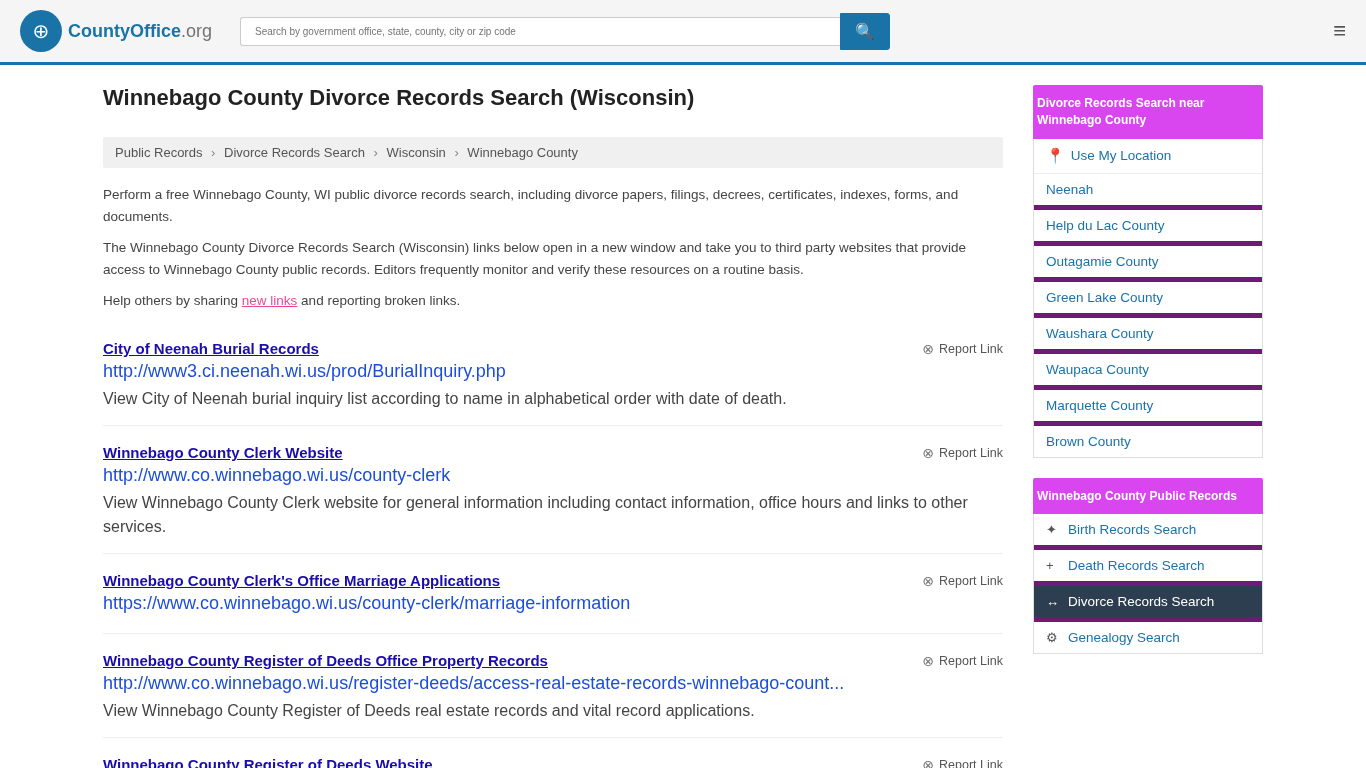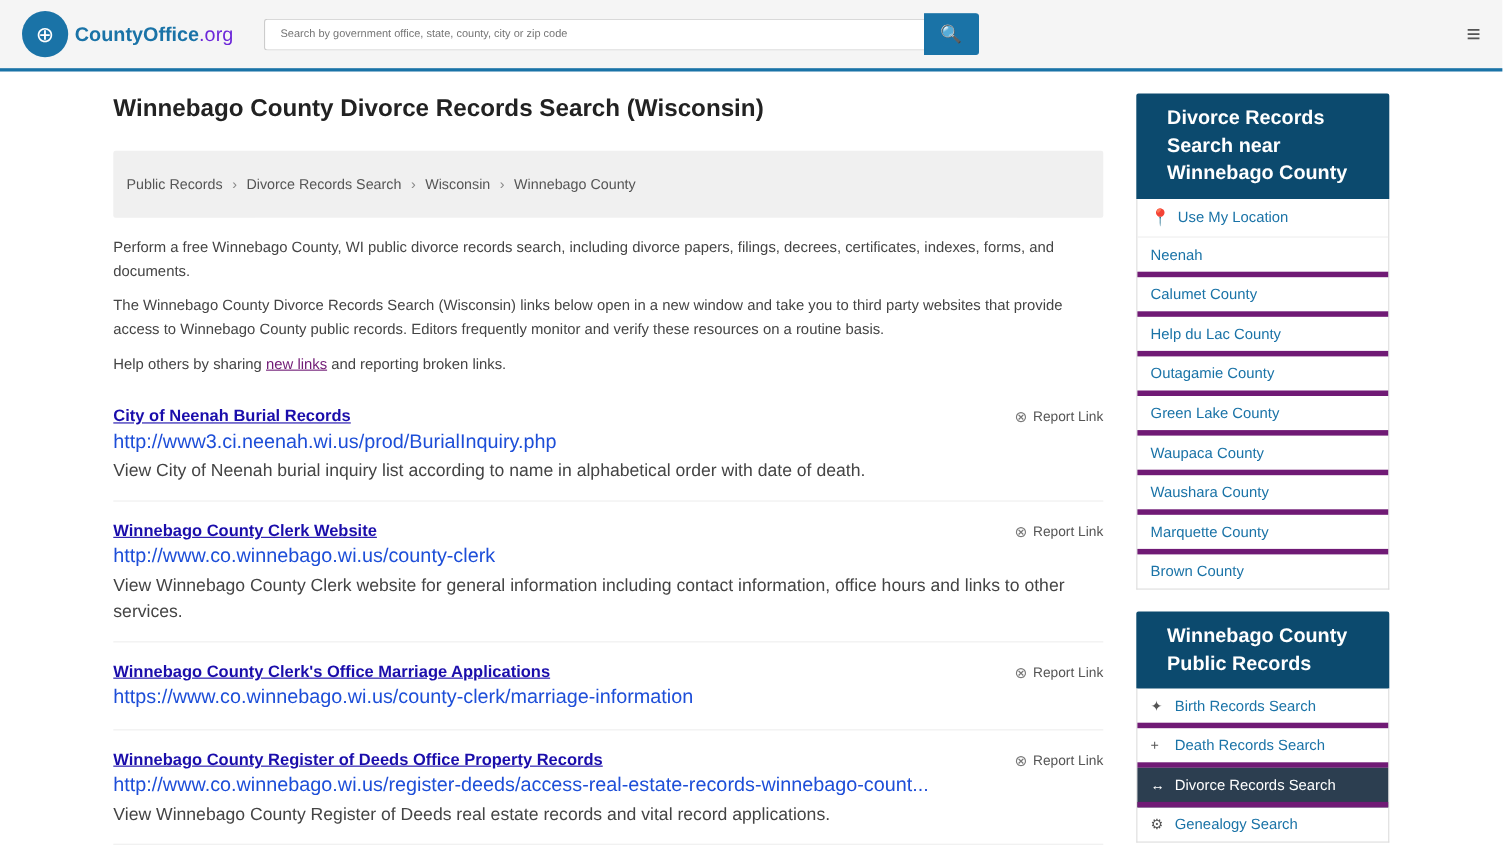--- a/index.html
+++ b/index.html
@@ -94,41 +94,41 @@
     .page-title {
       font-size: 22px;
       font-weight: bold;
       color: #222;
       margin-bottom: 26px;
     }
 
     
     .breadcrumb {
       background: #f0f0f0;
-      padding: 23px 12px;
+      padding: 8px 12px;
       margin-bottom: 16px;
       font-size: 13px;
       color: #555;
       border-radius: 2px;
     }
     .breadcrumb a {
       color: #555;
       text-decoration: none;
     }
     .breadcrumb span { margin: 0 5px; color: #888; }
 
     
     .description {
       font-size: 13.5px;
       line-height: 1.6;
       color: #444;
       margin-bottom: 10px;
     }
     .description a {
-      color: #701a75;
+      color: #ec4899;
       text-decoration: underline;
     }
 
     
     .result-item {
       border-bottom: 1px solid #eee;
       padding: 18px 0 14px 0;
     }
     .result-title-row {
       display: flex;
@@ -165,24 +165,24 @@
       font-size: 16px;
       color: #444;
       line-height: 1.5;
     }
 
     
     .sidebar-section {
       margin-bottom: 20px;
     }
     .sidebar-heading {
-      background: #0c4a6e;
+      background: #d946ef;
       color: white;
-      padding: 10px 28px;
-      font-size: 18px;
+      padding: 10px 4px;
+      font-size: 12px;
       font-weight: bold;
       border-radius: 2px 2px 0 0;
       line-height: 1.4;
     }
     .sidebar-list {
       border: 1px solid #ddd;
       border-top: none;
     }
     .sidebar-item {
       padding: 8px 12px;
@@ -221,21 +221,21 @@
       font-size: 15px;
     }
   </style>
 </head>
 <body>
 
 <header class="header">
   <div class="logo-area">
     <div class="logo-circle">⊕</div>
     <span class="logo-text">
-      <span>CountyOffice</span><span style="color:#6d28d9;font-weight:normal;">.org</span>
+      <span>CountyOffice</span><span style="color:#737373;font-weight:normal;">.org</span>
     </span>
   </div>
   <div class="search-bar-wrapper">
     <input class="search-input" type="text" placeholder="Search by government office, state, county, city or zip code" style="">
     <button class="search-btn">🔍</button>
   </div>
   <button class="hamburger-btn">≡</button>
 </header>
 
 <div class="main-container">
@@ -320,26 +320,25 @@
 
     <div class="sidebar-section">
       <div class="sidebar-heading">Divorce Records Search near Winnebago County</div>
       <div class="sidebar-list">
         <div class="use-location">
           <span class="use-location-icon">📍</span>
           <span>Use My Location</span>
         </div>
         <div id="nearby-items-container">
             <a href="#" class="sidebar-item">Neenah</a>
-            <a href="#" class="sidebar-item">Calumet County</a>
             <a href="#" class="sidebar-item">Help du Lac County</a>
             <a href="#" class="sidebar-item">Outagamie County</a>
             <a href="#" class="sidebar-item">Green Lake County</a>
+            <a href="#" class="sidebar-item">Waushara County</a>
             <a href="#" class="sidebar-item">Waupaca County</a>
-            <a href="#" class="sidebar-item">Waushara County</a>
             <a href="#" class="sidebar-item">Marquette County</a>
             <a href="#" class="sidebar-item">Brown County</a>
           </div>
       </div>
     </div>
 
     <div class="sidebar-section">
       <div class="sidebar-heading">Winnebago County Public Records</div>
       <div class="sidebar-list">
         <div id="public-records-container">

